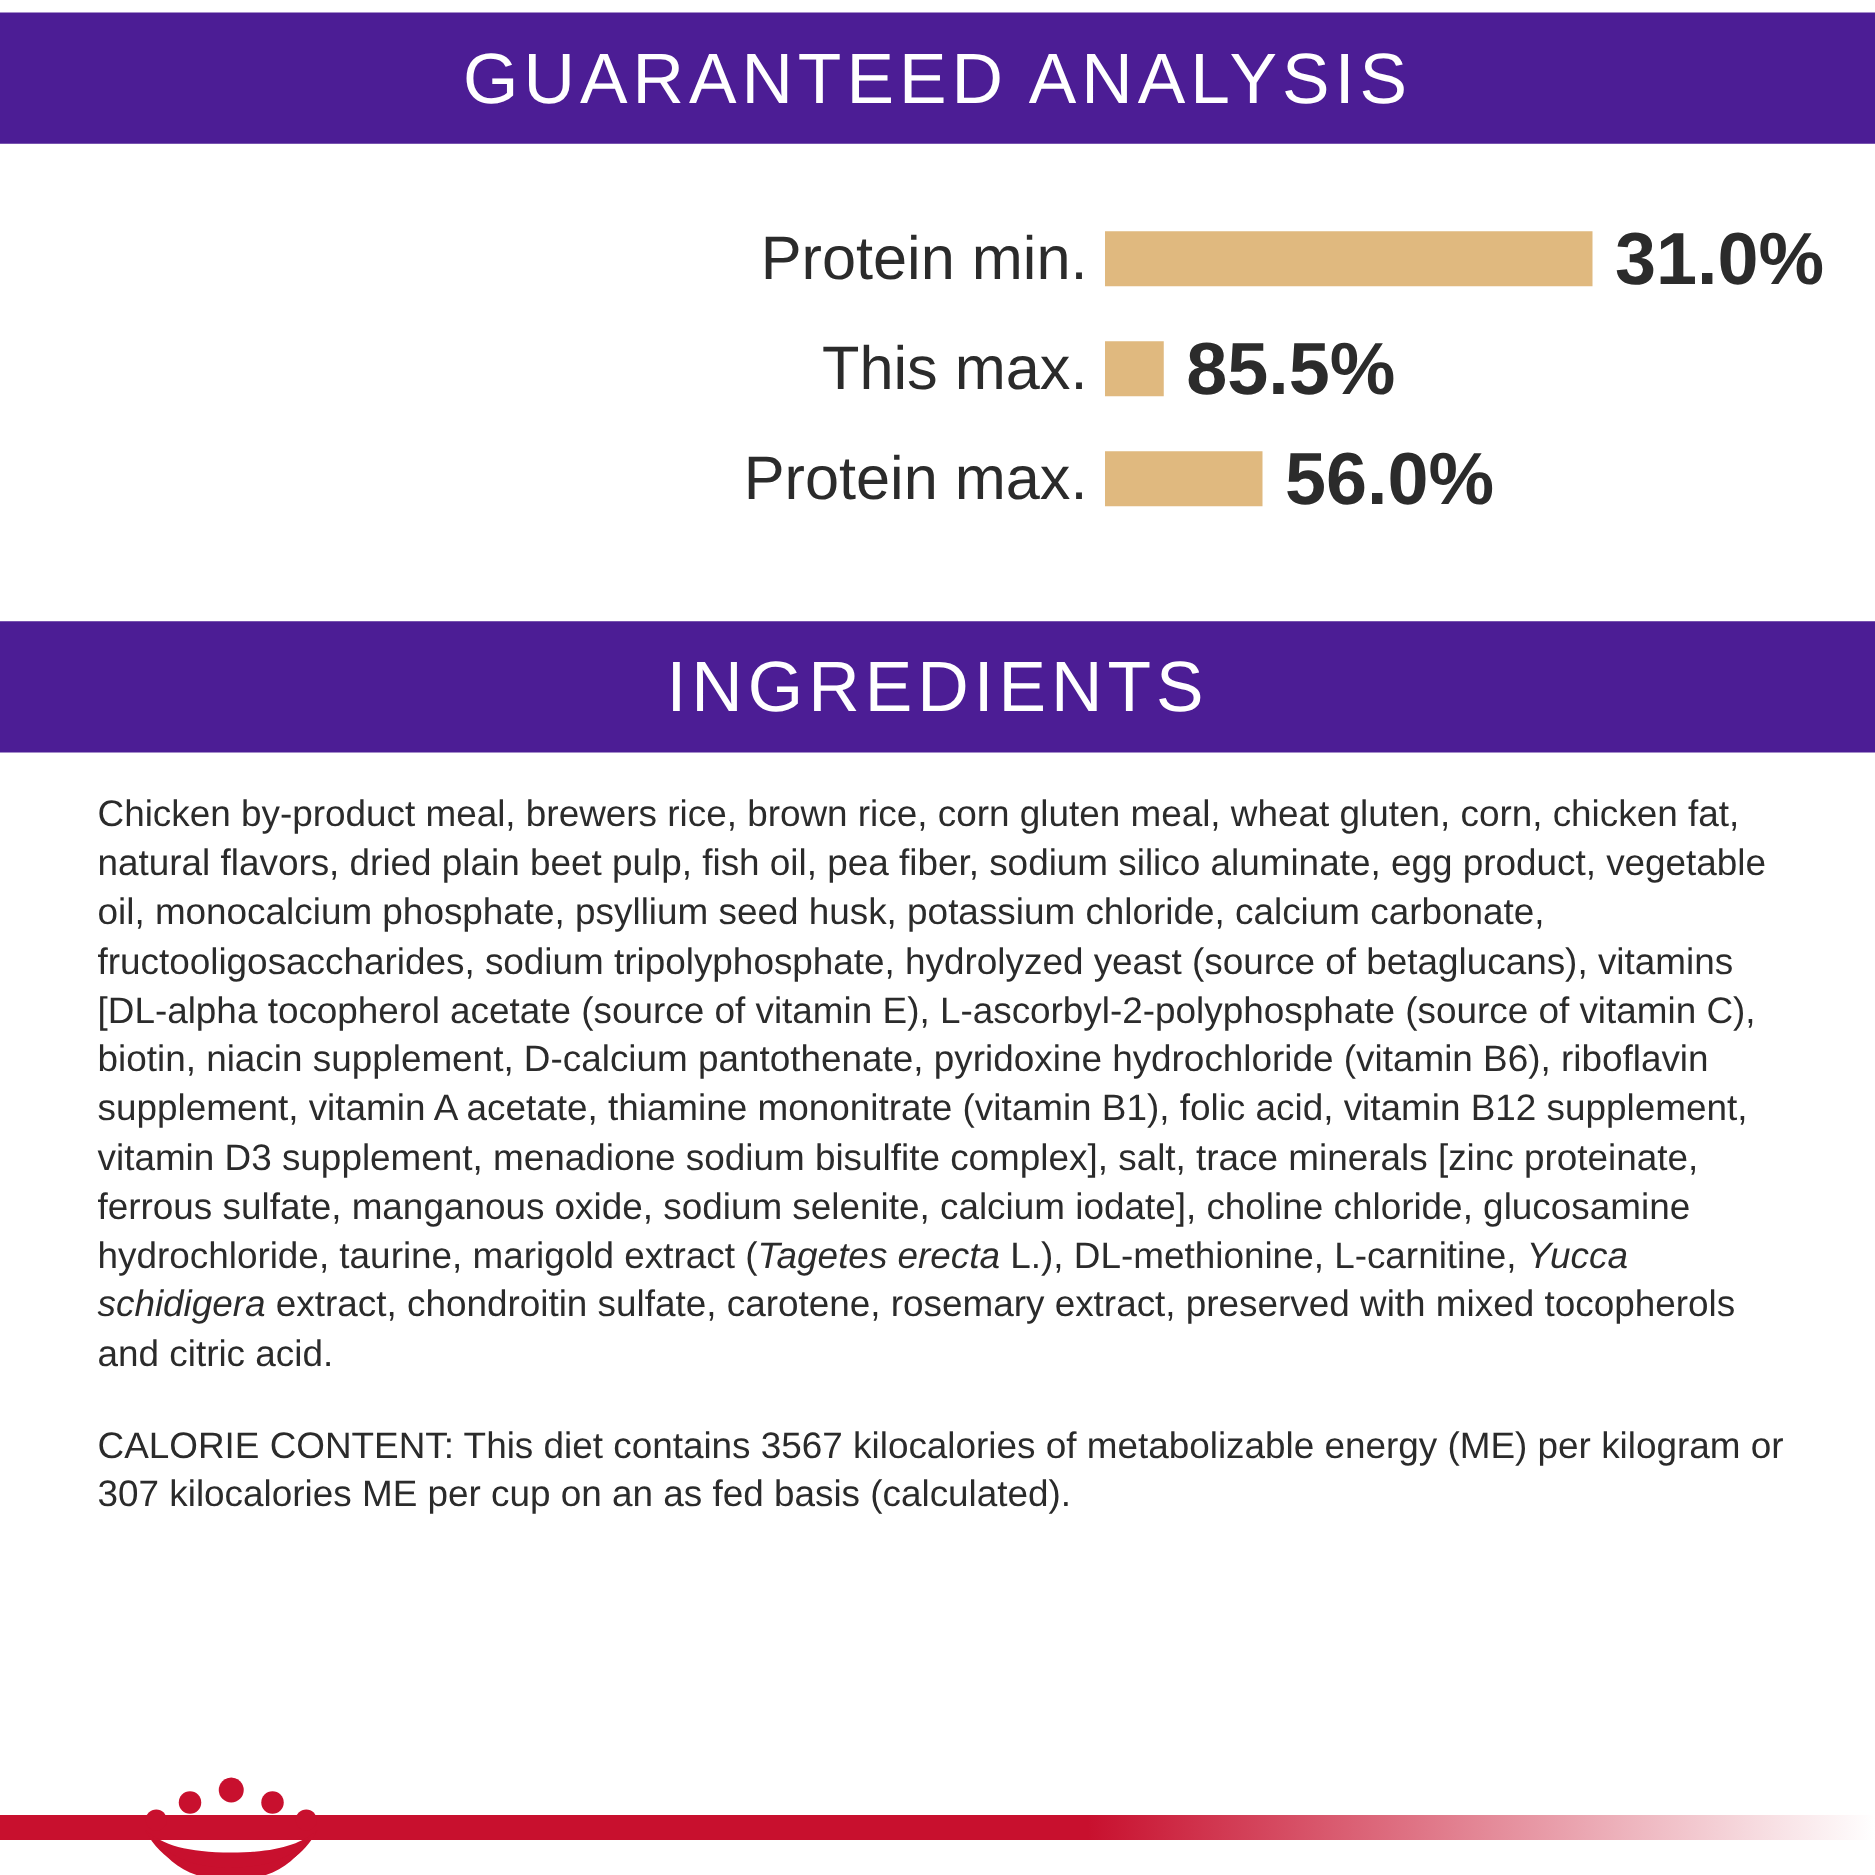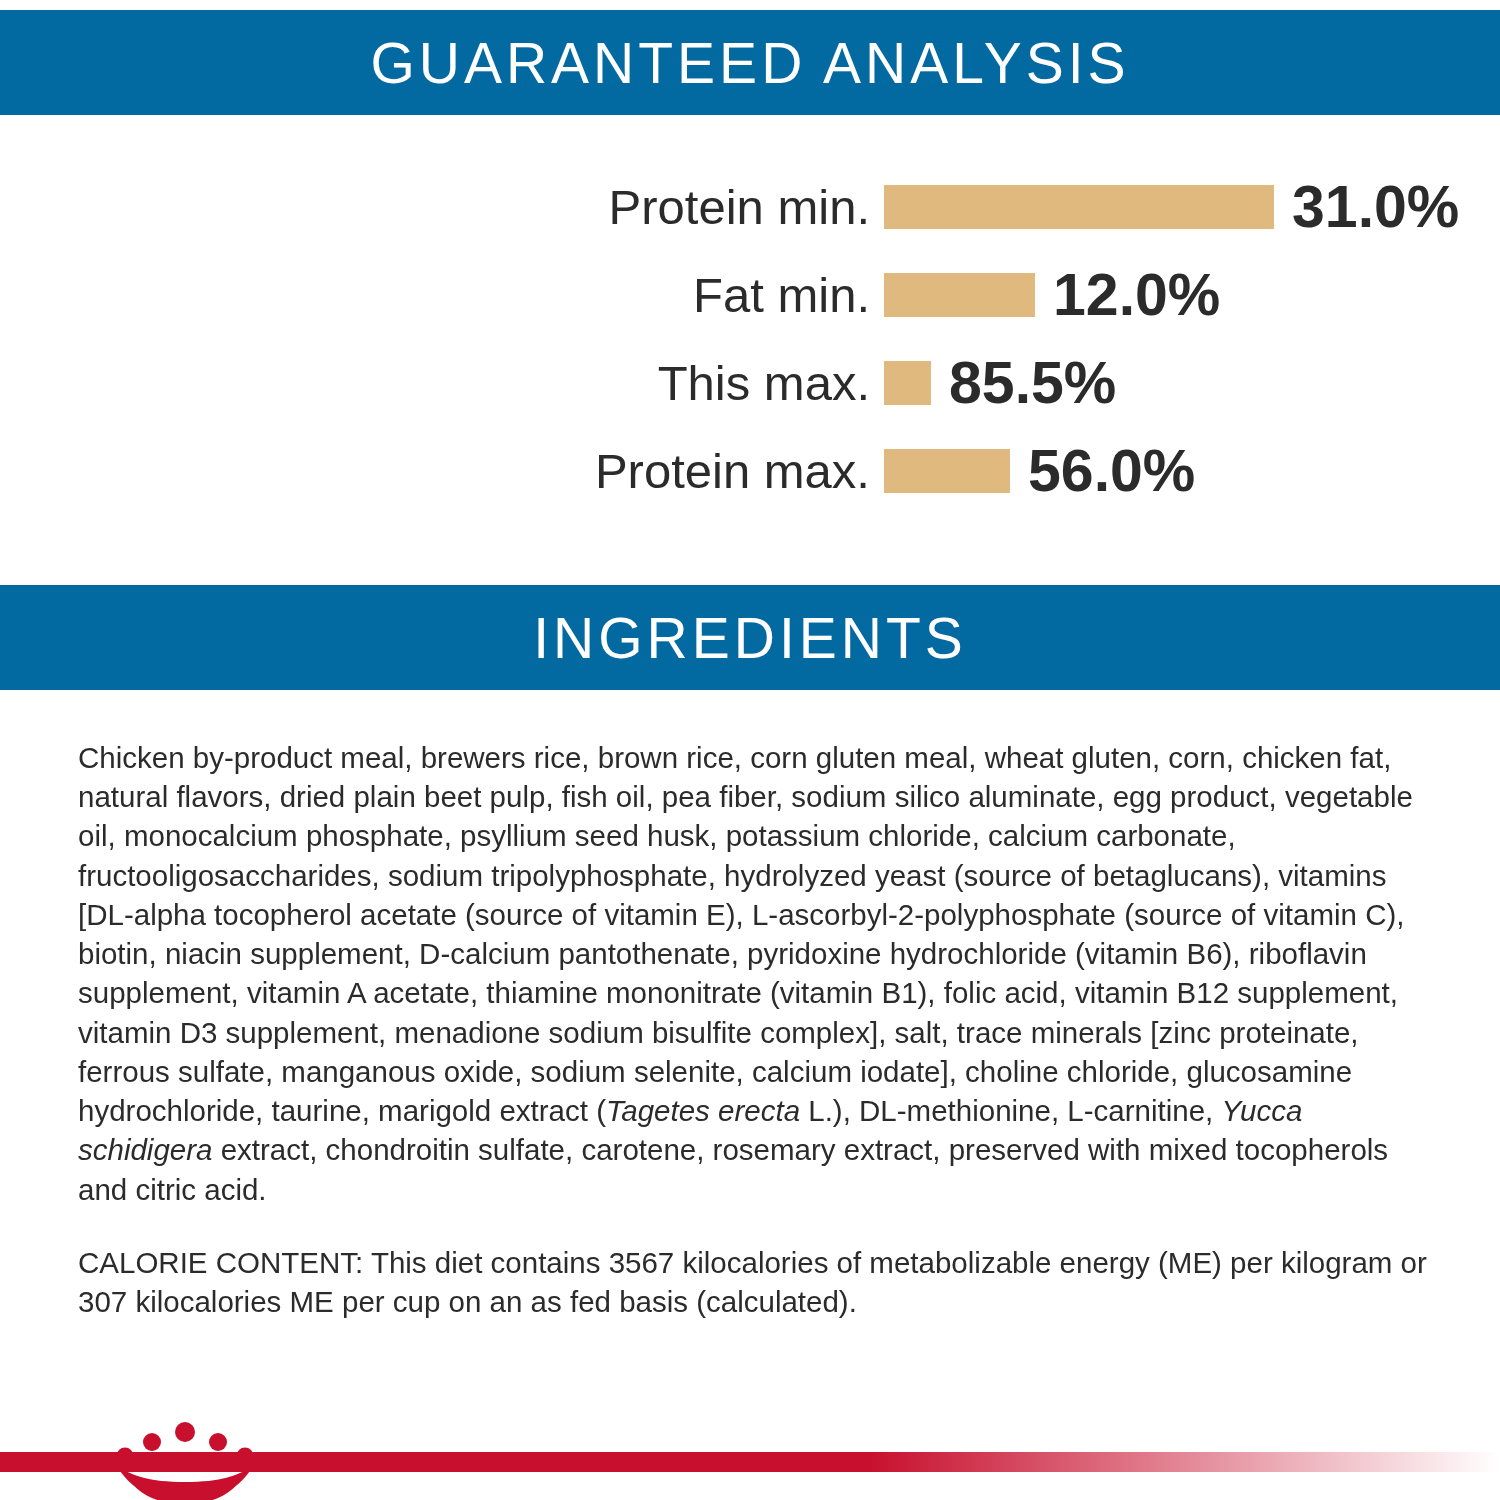--- a/index.html
+++ b/index.html
@@ -18,21 +18,21 @@
 
   .page {
     position: relative;
     width: 1500px;
     height: 1500px;
     box-sizing: border-box;
   }
 
   
   .section-bar {
-    background: #0369a1;
+    background: #4c1d95;
     height: 105px;
     display: flex;
     align-items: center;
     justify-content: center;
   }
   .section-bar .title {
     color: #ffffff;
     font-size: 57px;
     letter-spacing: 4px;
     font-weight: 400;
@@ -79,21 +79,20 @@
 
   
   .ingredients-body {
     padding: 30px 62px 0 78px;
   }
   .ingredients-text {
     font-size: 29.5px;
     line-height: 1.33;
     color: #2b2b2b;
     text-align: left;
-    margin-top: 18px;
   }
   .ingredients-text em { font-style: italic; }
 
   .calorie {
     margin-top: 34px;
     font-size: 29.5px;
     line-height: 1.33;
     color: #2b2b2b;
   }
   .calorie b { font-weight: normal; }
@@ -134,27 +133,20 @@
   <div class="ga-block">
 
     <div class="ga-row">
       <div class="ga-label">Protein min.</div>
       <div class="ga-bar-wrap">
         <div class="ga-bar" id="bar-0" style="width: 390px; background: rgb(224, 185, 127);"></div>
         <div class="ga-value">31.0%</div>
       </div>
     </div>
 
-    <div class="ga-row">
-      <div class="ga-label">Fat min.</div>
-      <div class="ga-bar-wrap">
-        <div class="ga-bar" id="bar-1" style="width: 151px; background: rgb(224, 185, 127);"></div>
-        <div class="ga-value">12.0%</div>
-      </div>
-    </div>
 
     <div class="ga-row">
       <div class="ga-label">This max.</div>
       <div class="ga-bar-wrap">
         <div class="ga-bar" id="bar-2" style="width: 47px; background: rgb(224, 185, 127);"></div>
         <div class="ga-value">85.5%</div>
       </div>
     </div>
 
     <div class="ga-row">

